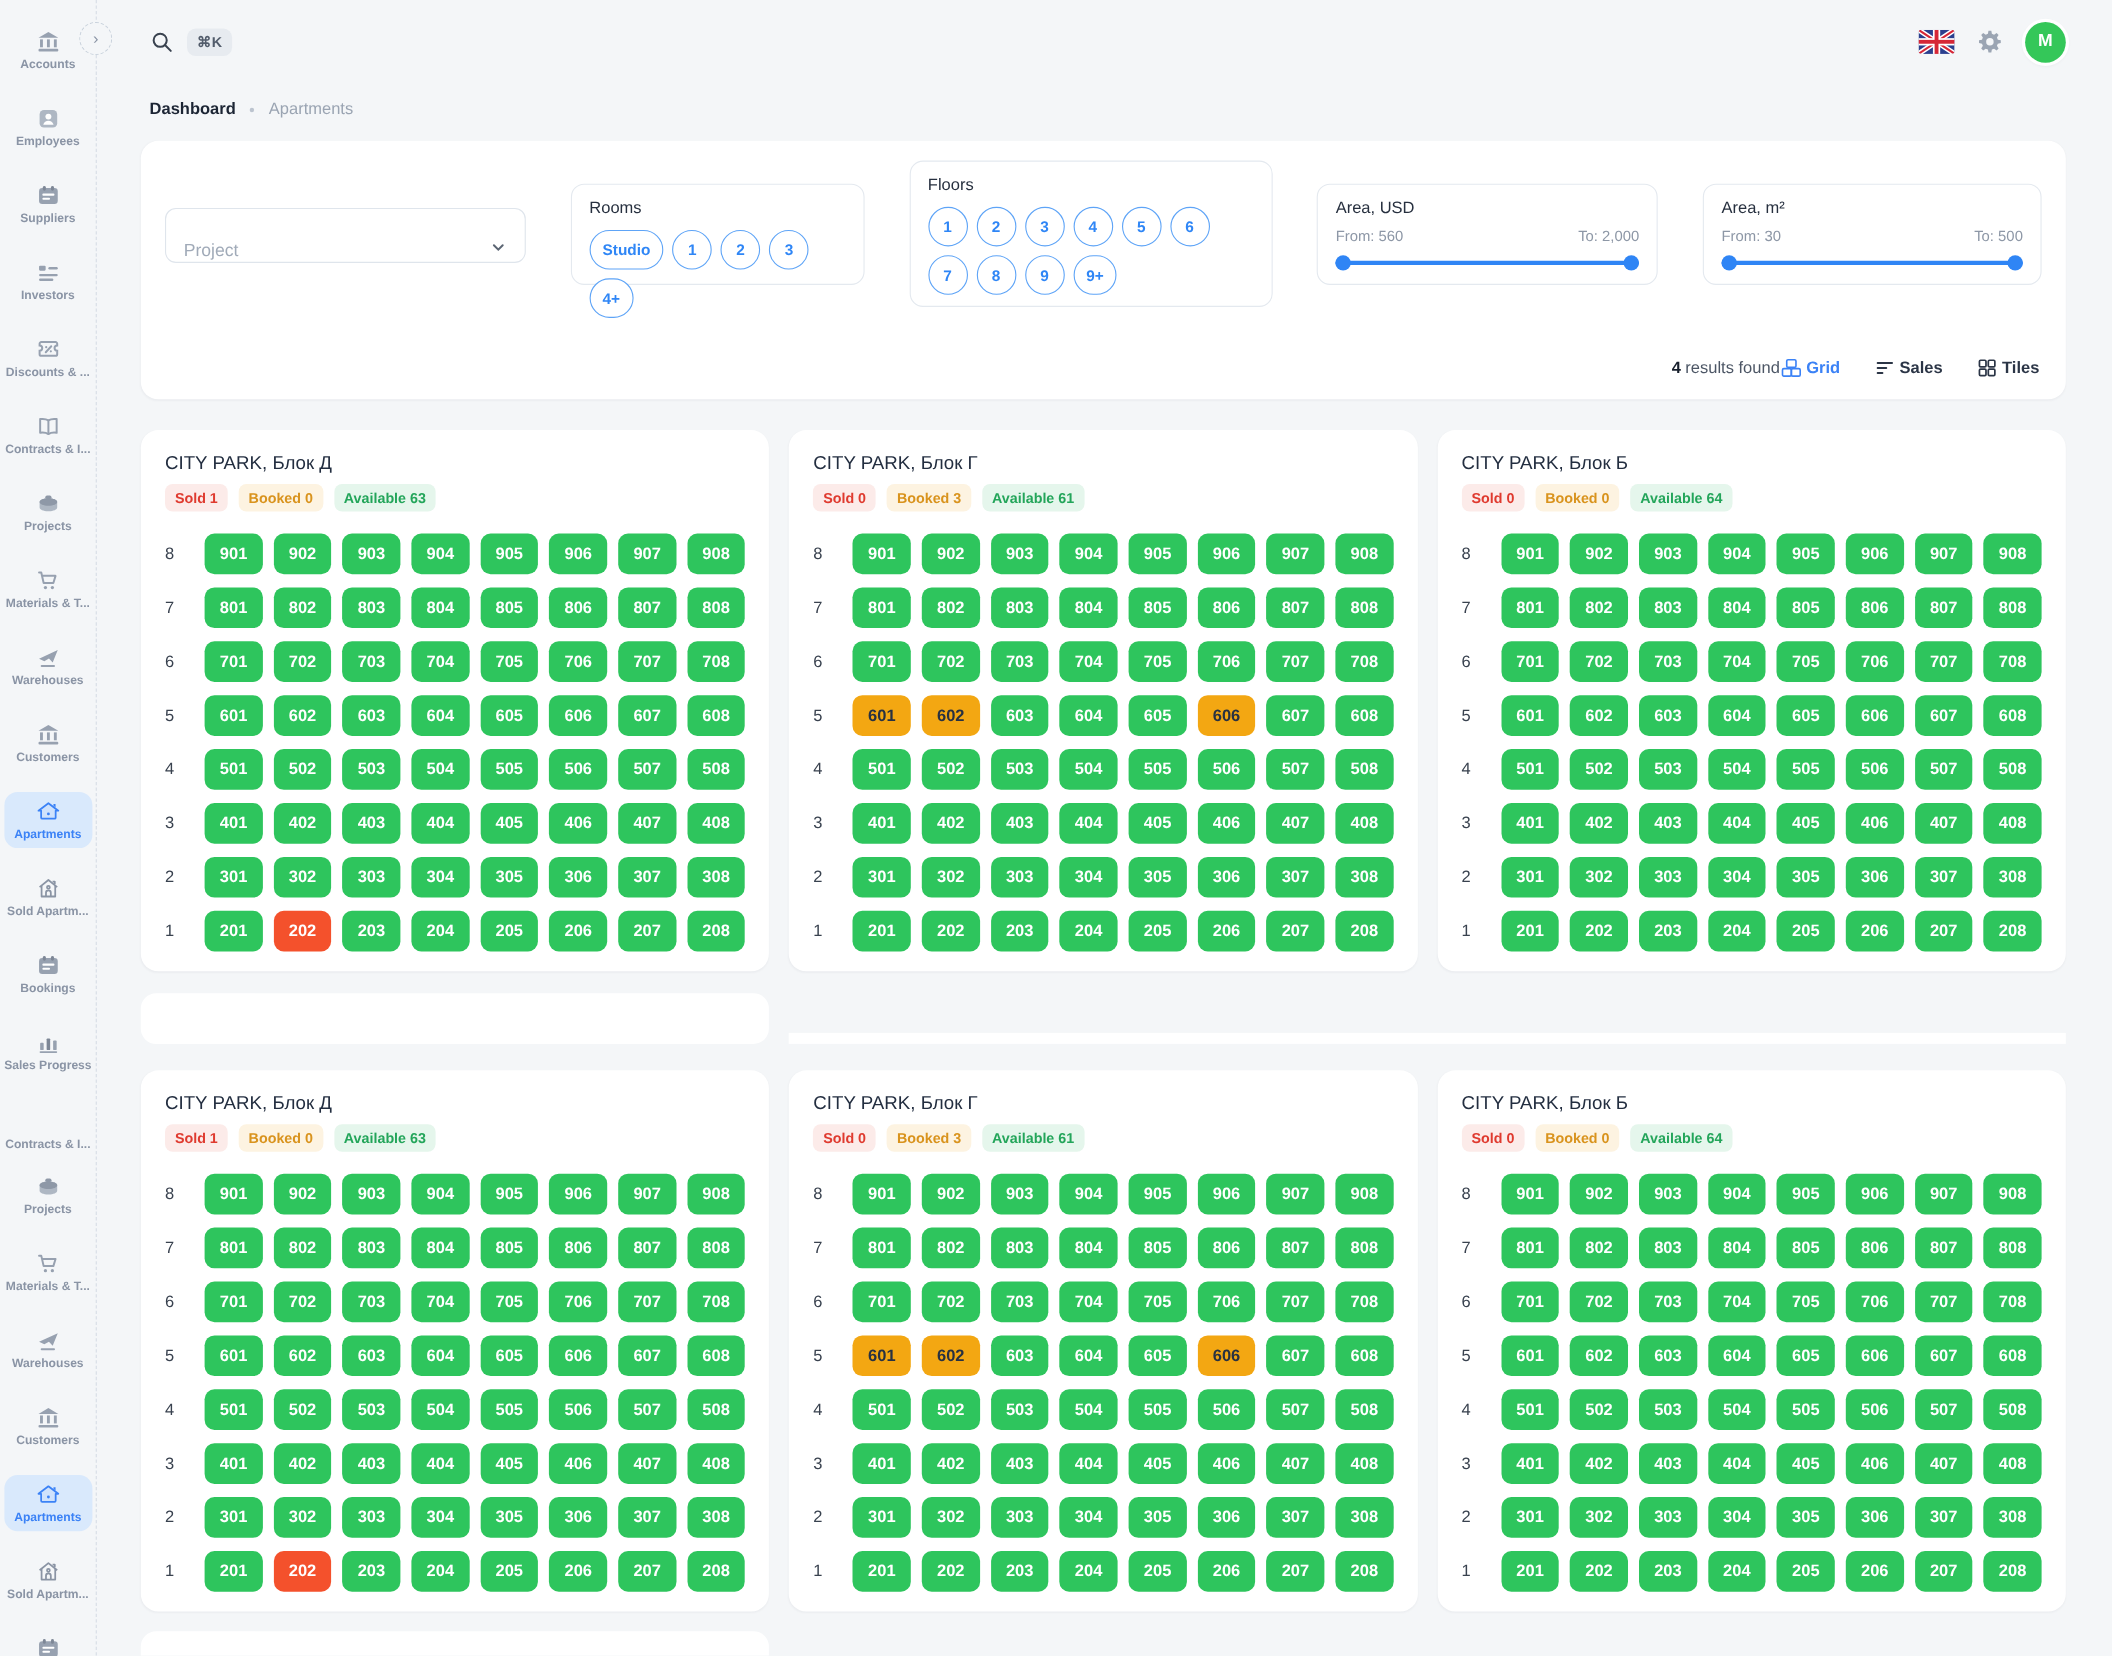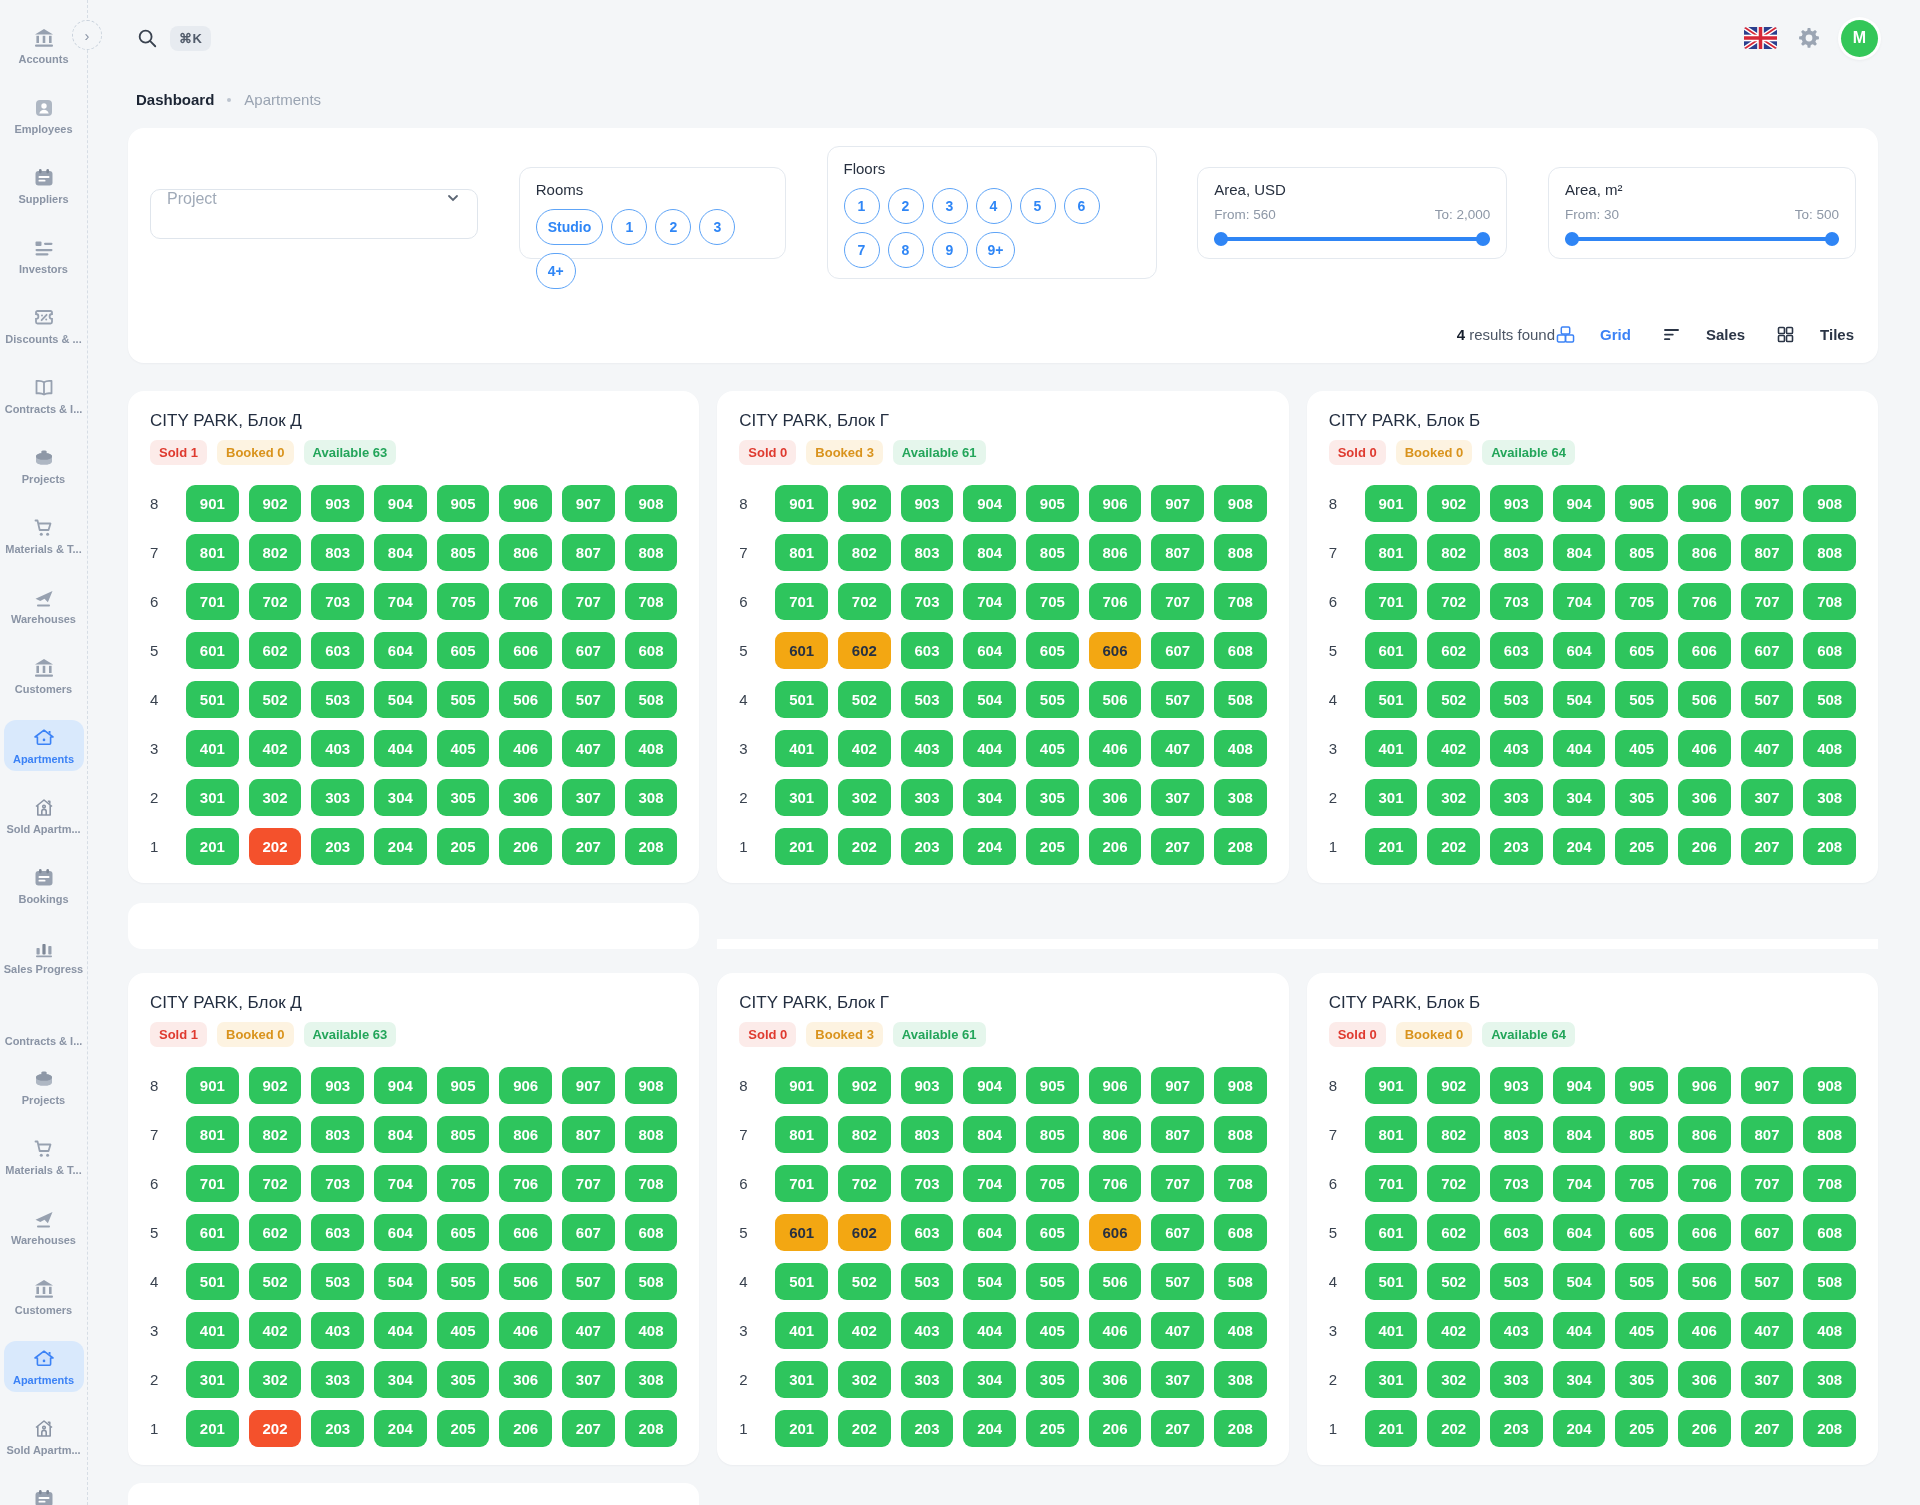--- a/index.html
+++ b/index.html
@@ -44,21 +44,21 @@
     font-size:15px; }
   .crumb-home { color:#1c2534; font-weight:600; }
   .crumb-dot { width:4px; height:4px; border-radius:50%; background:#bcc4cf; }
   .crumb-current { color:#9aa4b2; }
 
   
   .filter-card { margin-top:20px; background:#fff; border-radius:16px;
     padding:18px 22px 18px 22px; box-shadow:0 1px 2px rgba(16,24,40,.04); }
   .filter-row { display:flex; align-items:flex-start; justify-content:space-between; height:152px; }
   .select { width:328px; height:50px; margin-top:43px; border:1px solid #dfe5ec; border-radius:10px;
-    display:flex; align-items:flex-start; justify-content:space-between; padding:0 16px; cursor:pointer; }
+    display:flex; align-items:flex-end; justify-content:space-between; padding:0 16px; cursor:pointer; }
   .select .ph { color:#a0aab8; font-size:16px; }
   .panel { border:1px solid #e4e9ef; border-radius:12px; padding:13px 16px; margin-top:21px; }
   .panel-label { font-size:15px; color:#27303f; display:block; }
   .panel-rooms  { width:267px; height:92px; }
   .panel-floors { width:330px; height:133px; margin-top:0; }
   .panel-cost   { width:310px; height:92px; }
   .panel-area   { width:308px; height:92px; }
   .chips { margin-top:11px; display:flex; flex-wrap:wrap; gap:8px 8px; }
   .chip { min-width:36px; height:36px; border:1.5px solid #5ea4f7; border-radius:18px;
     background:#fff; color:#2f86f6; font-weight:700; font-size:14px;
@@ -70,21 +70,21 @@
     background:#2f85f5; }
   .slider .handle { position:absolute; top:0; width:14px; height:14px; border-radius:50%;
     background:#2f85f5; }
   .slider .handle.left { left:0; } .slider .handle.right { right:0; }
 
   .results-row { margin-top:26px; display:flex; align-items:center; justify-content:flex-end;
     padding:0 2px; }
   .results-text { font-size:15px; color:#4c5665; }
   .results-text b { color:#171f2c; font-weight:700; margin-right:4px; }
   .toggles { display:flex; align-items:center; gap:30px; }
-  .toggle { display:flex; align-items:center; gap:24px; background:none; border:none;
+  .toggle { display:flex; align-items:center; gap:3px; background:none; border:none;
     font-family:inherit; font-size:15px; font-weight:600; color:#2b3546; cursor:pointer; }
   .toggle svg { width:21px; height:21px; display:block; }
   .toggle.active { color:#3b82f6; }
 
   
   .cards-row { margin-top:28px; display:grid; grid-template-columns:repeat(3,1fr); gap:18px; }
   .cards-row.second { margin-top:24px; }
   .card { background:#fff; border-radius:16px; padding:20px 22px 18px;
     box-shadow:0 1px 2px rgba(16,24,40,.04); }
   .card-title { font-size:17px; font-weight:500; color:#232e40; }

